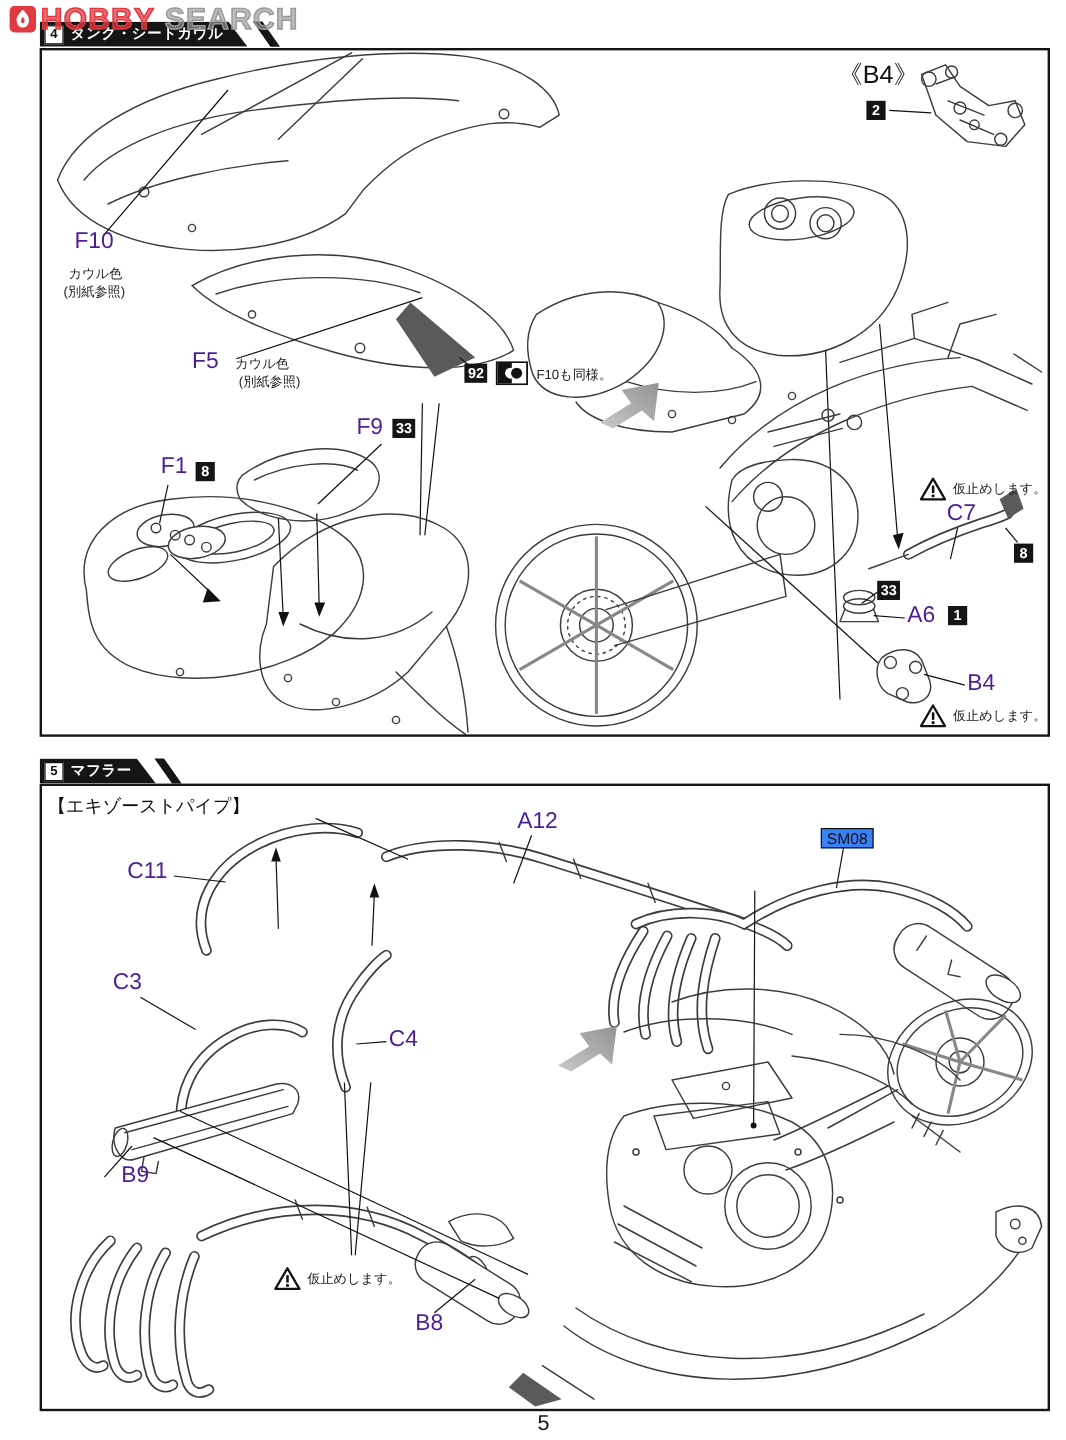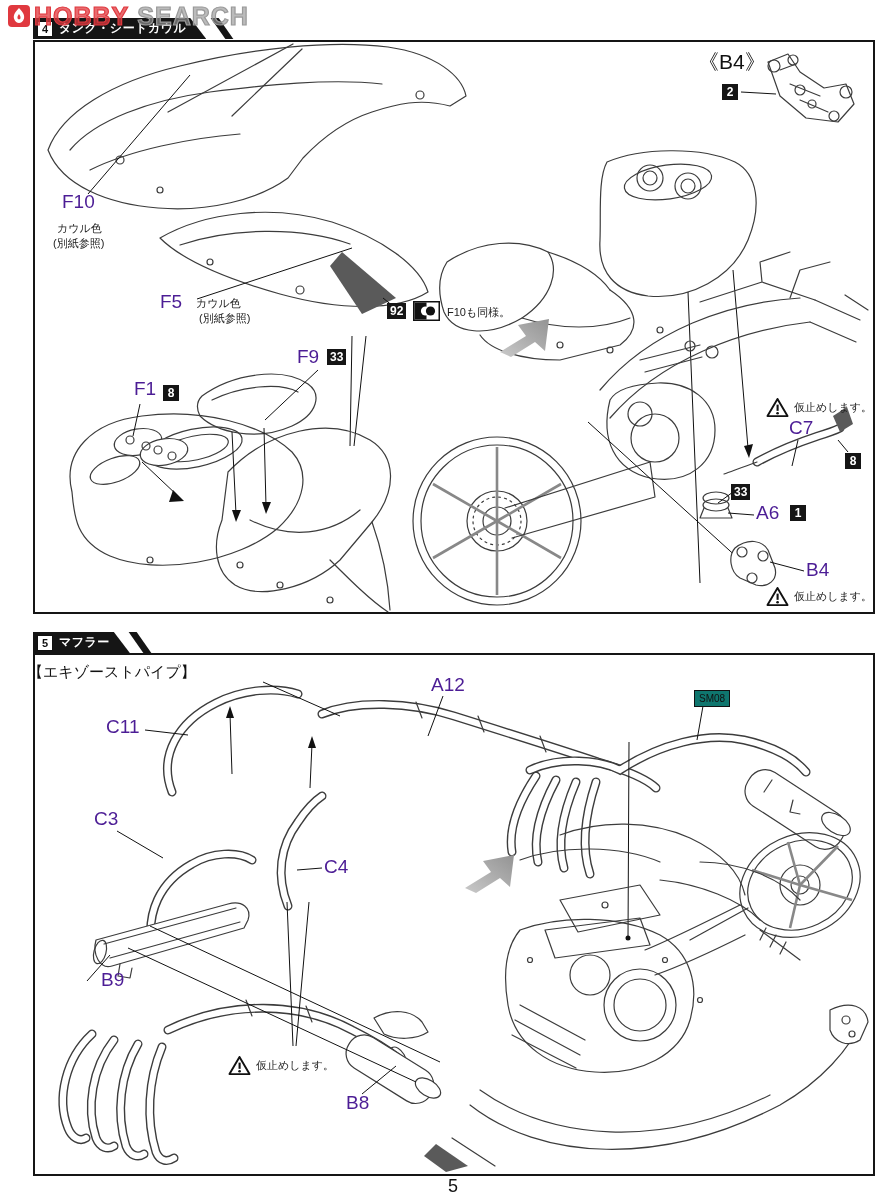--- a/index.html
+++ b/index.html
@@ -18,21 +18,21 @@
        padding:0 20px 0 4px;clip-path:polygon(0 0,calc(100% - 16px) 0,100% 100%,0 100%);z-index:4;}
   .tab-stripe{width:8px;height:21px;background:#151515;transform:skewX(35deg);z-index:4;}
   .numbox{background:#fff;color:#111;border:1.5px solid #111;width:14px;height:14px;
           display:flex;align-items:center;justify-content:center;font-weight:bold;font-size:11px;flex:0 0 auto;}
   .tabtitle{font-size:12px;font-weight:bold;white-space:nowrap;letter-spacing:.5px;}
   
   .part{font-size:19px;color:#4c1d95;white-space:nowrap;}
   .small{font-size:11px;color:#222;white-space:nowrap;}
   .badge{background:#151515;color:#fff;font-size:12px;font-weight:bold;padding:0 3px;
          height:16px;line-height:16px;display:inline-block;text-align:center;min-width:10px;}
-  .framebox{border:1.5px solid #111;background:#0f766e;font-size:10px;padding:0 4px;line-height:15px;white-space:nowrap;margin-left:10px;}
+  .framebox{border:1.5px solid #111;background:#3b82f6;font-size:13px;padding:0 4px;line-height:15px;white-space:nowrap;}
   .warn{display:flex;align-items:center;gap:5px;}
   .warn svg{flex:0 0 auto;}
   .angle{font-size:21px;white-space:nowrap;}
   .pagenum{font-size:18px;color:#111;}
   svg.layer{position:absolute;left:0;top:0;pointer-events:none;}
   .ln{stroke:#3c3c3c;stroke-width:1.2;fill:none;stroke-linecap:round;stroke-linejoin:round;}
   .lnf{stroke:#3c3c3c;stroke-width:1.2;fill:#fff;stroke-linejoin:round;}
   .lead{stroke:#111;stroke-width:1;fill:none;}
   .tubeo{stroke:#3c3c3c;stroke-width:9;fill:none;stroke-linecap:round;}
   .tubei{stroke:#fff;stroke-width:6.2;fill:none;stroke-linecap:round;}
@@ -357,21 +357,21 @@
     <span class="small">仮止めします。</span>
   </span>
 
   <div class="abs secbox" style="left:33px;top:653px;width:838px;height:519px;"></div>
   <div class="abs tab" style="left:33px;top:632px;">
     <span class="numbox">5</span>
     <span class="tabtitle">マフラー</span>
   </div>
   <div class="abs tab-stripe" style="left:136px;top:632px;"></div>
 
-  <span class="abs" style="left:28px;top:663px;font-size:15px;">【エキゾーストパイプ】</span>
+  <span class="abs" style="left:40px;top:663px;font-size:15px;">【エキゾーストパイプ】</span>
 
   <span class="abs part" style="left:106px;top:716px;">C11</span>
   <span class="abs part" style="left:94px;top:808px;">C3</span>
   <span class="abs part" style="left:324px;top:856px;">C4</span>
   <span class="abs part" style="left:431px;top:674px;">A12</span>
   <span class="abs framebox" style="left:684px;top:690px;">SM08</span>
   <span class="abs part" style="left:62px;top:969px;margin-left:39px;">B9</span>
   <span class="abs part" style="left:346px;top:1092px;">B8</span>
 
   <span class="abs warn" style="left:228px;top:1055px;">

